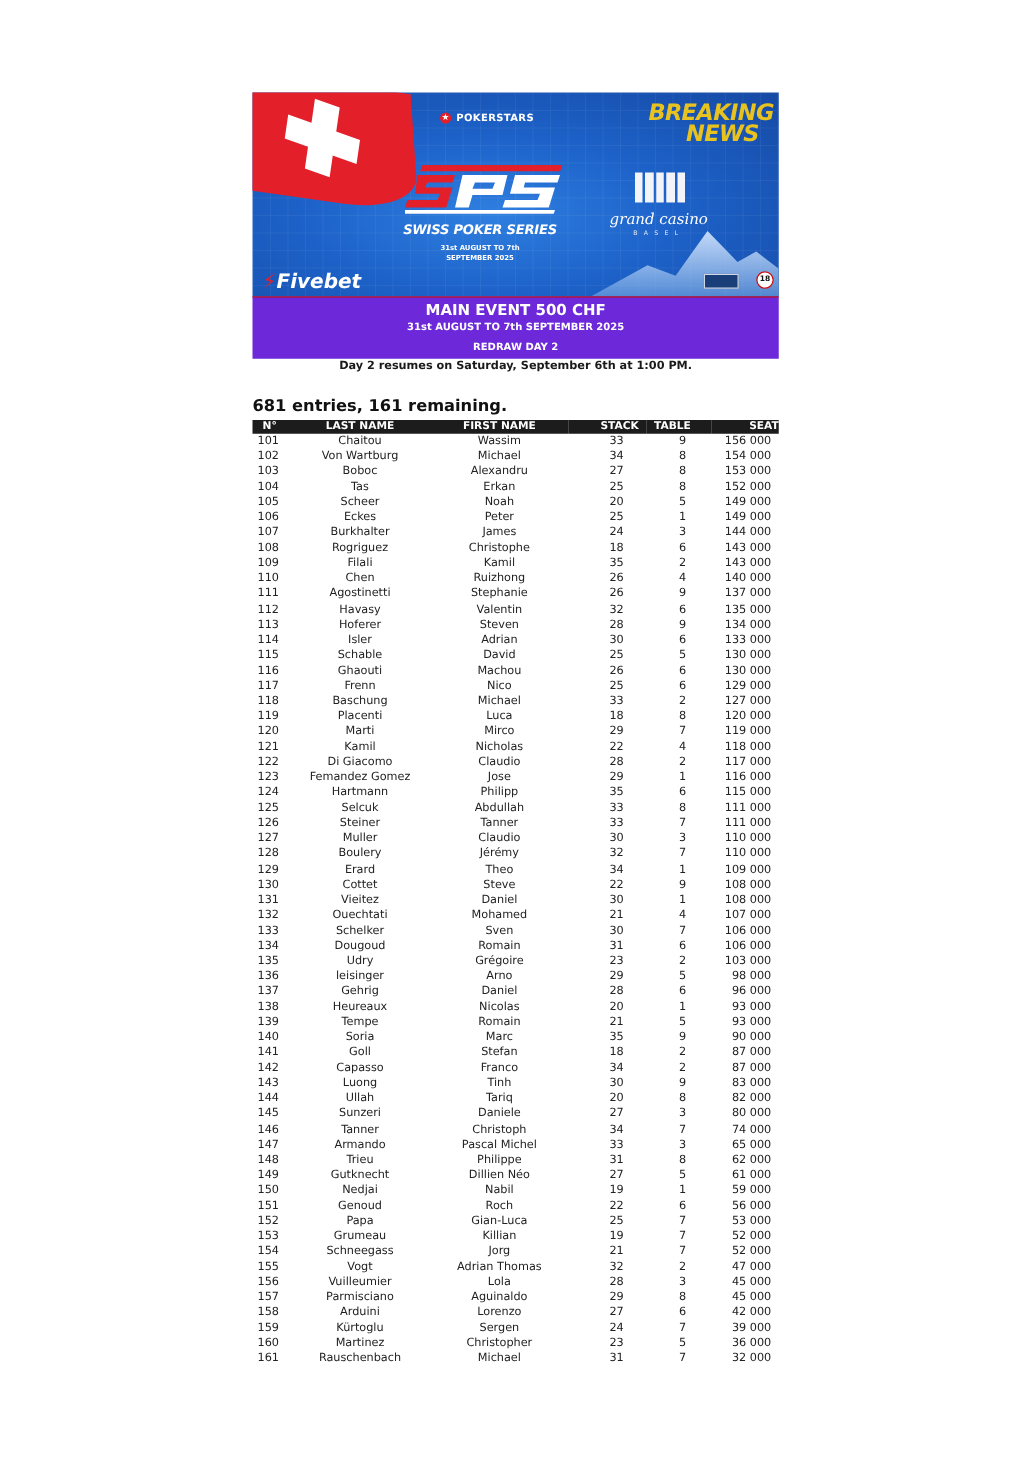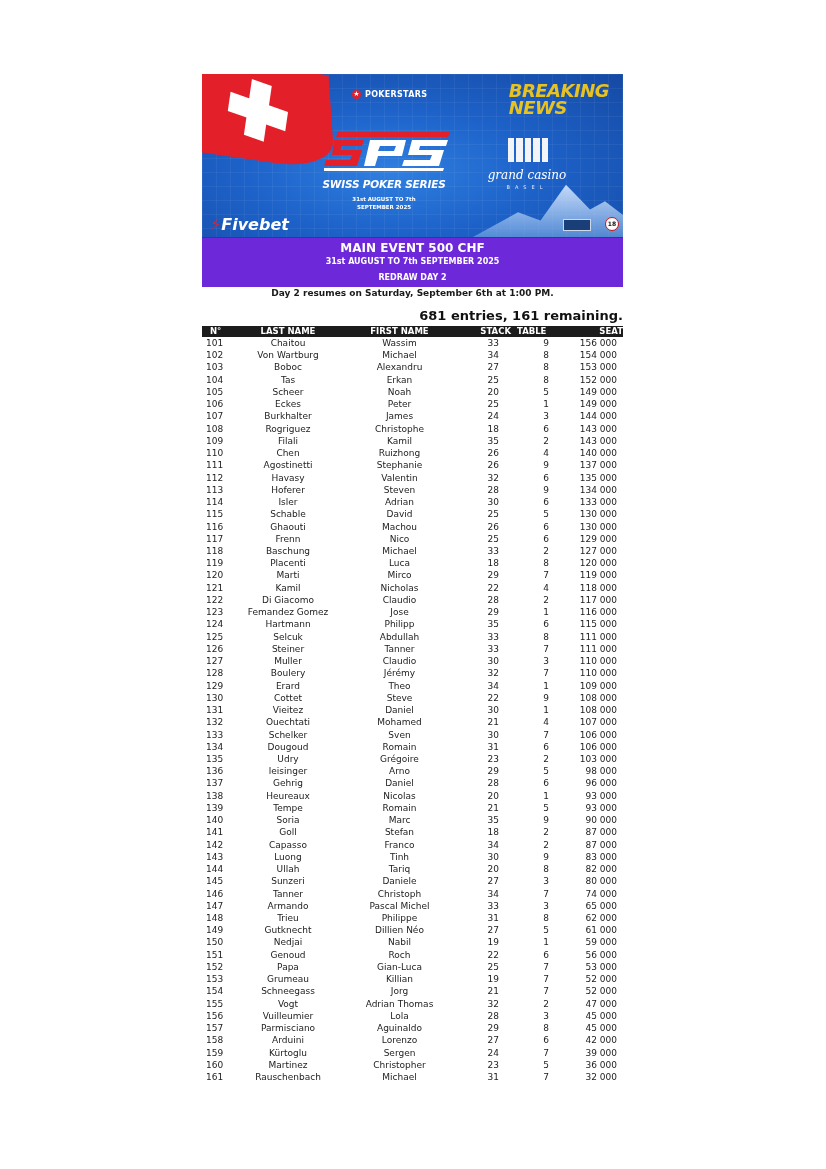--- a/index.html
+++ b/index.html
@@ -14,53 +14,53 @@
       background-size: 14px 14px; }
     .flag { position: absolute; left: -10px; top: -8px; width: 140px; height: 95px; background: #e3202a;
       transform: skewY(12deg) rotate(-4deg); border-bottom-right-radius: 60px 30px; }
     .flag .cross-v { position: absolute; left: 56px; top: 16px; width: 20px; height: 58px; background: #fff; transform: rotate(12deg); }
     .flag .cross-h { position: absolute; left: 37px; top: 36px; width: 58px; height: 20px; background: #fff; transform: rotate(12deg); }
     .ps-logo { position: absolute; left: 150px; top: 16px; display: flex; align-items: center; gap: 4px; color: #fff; font-weight: bold; font-size: 8px; letter-spacing: 0.3px; }
     .ps-star { width: 9px; height: 9px; border-radius: 50%; background: #e3202a; color: #fff; font-size: 7px; line-height: 9px; text-align: center; }
     .sps-mark { position: absolute; left: 122px; top: 58px; width: 126px; height: 40px; }
     .sps-title { position: absolute; left: 112px; top: 104px; width: 140px; text-align: center; color: #fff; font-weight: bold; font-style: italic; font-size: 10.5px; letter-spacing: -0.2px; }
     .sps-dates { position: absolute; left: 112px; top: 121px; width: 140px; text-align: center; color: #fff; font-weight: bold; font-size: 5.5px; line-height: 8px; }
-    .breaking { position: absolute; right: 14px; top: 8px; text-align: left; color: #e8c21e; font-weight: bold; font-style: italic; font-size: 18px; line-height: 17px; letter-spacing: -0.5px; }
+    .breaking { position: absolute; right: 4px; top: 8px; text-align: right; color: #e8c21e; font-weight: bold; font-style: italic; font-size: 18px; line-height: 17px; letter-spacing: -0.5px; }
     .breaking .line2 { padding-right: 12px; }
     .casino-building { position: absolute; left: 306px; top: 64px; width: 40px; height: 24px; display: flex; gap: 2px; }
     .casino-building span { flex: 1; background: #f2f4f8; }
     .casino-name { position: absolute; left: 275px; top: 94px; width: 100px; text-align: center; color: #fff; font-family: "DejaVu Serif", serif; font-style: italic; font-size: 12px; }
     .casino-city { position: absolute; left: 275px; top: 110px; width: 100px; text-align: center; color: #e6eaf2; font-size: 5px; letter-spacing: 5px; }
     .fivebet { position: absolute; left: 8px; top: 141px; color: #fff; font-weight: bold; font-style: italic; font-size: 16px; }
     .fivebet b { color: #e3202a; font-style: normal; }
     .mountain { position: absolute; right: 0; bottom: 0; width: 150px; height: 55px;
       background: linear-gradient(180deg, rgba(220,235,255,0.9), rgba(120,170,230,0.6));
       clip-path: polygon(0 100%, 30% 55%, 45% 70%, 62% 5%, 78% 50%, 88% 35%, 100% 60%, 100% 100%); }
     .legal { position: absolute; right: 32px; bottom: 6px; width: 26px; height: 10px; background: #1a3e78; border: 1px solid #cfd8e6; }
     .age-badge { position: absolute; right: 4px; bottom: 6px; width: 12px; height: 12px; border-radius: 50%; background: #fff; border: 1px solid #c11; color: #111; font-size: 6px; font-weight: bold; line-height: 12px; text-align: center; }
 
     
     .event { background: #6d28d9; color: #fff; text-align: center; height: 49px; border-top: 1px solid #d40000; }
     .event .title { font-weight: bold; font-size: 12px; padding-top: 3px; line-height: 15px; }
     .event .dates { font-weight: bold; font-size: 8px; line-height: 12px; }
     .event .redraw { font-weight: bold; font-size: 8px; line-height: 14px; padding-top: 3px; }
 
     .resume { text-align: center; font-weight: bold; font-size: 9px; color: #1a1a1a; line-height: 13px; }
-    .entries { text-align: right; font-weight: bold; font-size: 13px; color: #111; line-height: 20px; margin-top: 6px; }
+    .entries { text-align: left; font-weight: bold; font-size: 13px; color: #111; line-height: 20px; margin-top: 16px; }
 
     
     table { width: 421px; border-collapse: collapse; table-layout: fixed; }
     thead th { background: #1c1c1c; color: #fff; font-weight: bold; font-size: 8.5px; height: 11px; line-height: 11px; padding: 0; }
     tbody td { font-size: 9px; height: 12.24px; line-height: 12.24px; padding: 0; white-space: nowrap; color: #222; }
     col.c-n { width: 30px; } col.c-last { width: 112px; } col.c-first { width: 111px; }
     col.c-stack { width: 62px; } col.c-table { width: 52px; } col.c-seat { width: 54px; }
     .h-n { text-align: left; padding-left: 8px !important; }
     .h-last, .h-first { text-align: center; }
     .h-stack { text-align: right; padding-right: 6px !important; }
-    .h-table { text-align: left; padding-right: 10px !important; }
+    .h-table { text-align: center; padding-right: 10px !important; }
     .h-seat { text-align: right; padding-left: 0 !important; margin-top: 12px; }
     td.n { text-align: left; padding-left: 4px; }
     td.last, td.first { text-align: center; }
     td.stack { text-align: right; padding-right: 18px; }
     td.table { text-align: right; padding-right: 20px; }
     td.seat { text-align: right; padding-right: 6px; }
   </style>
 </head>
 <body>
 

